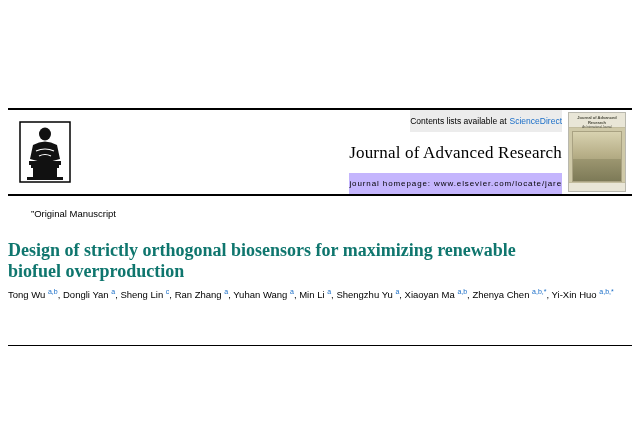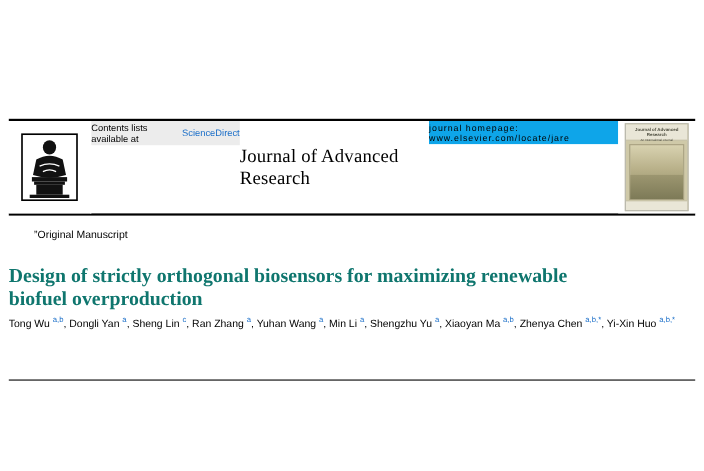--- a/index.html
+++ b/index.html
@@ -48,52 +48,53 @@
   .logo-art {
     width: 52px;
     height: 62px;
     position: relative;
   }
   .logo-art svg { display: block; }
 
   .center-col {
     flex: 1 1 auto;
     display: flex;
-    flex-direction: row;
+    flex-direction: column;
     min-width: 0;
+    align-items: flex-end;
   }
 
   .contents-bar {
     background: #ececec;
     height: 22px;
     display: flex;
     align-items: center;
     justify-content: center;
     font-family: "Liberation Sans", sans-serif;
     font-size: 8.5px;
     color: #000;
   }
   .contents-bar .sd {
     color: #1a6ec8;
-    margin-left: 18px;
+    margin-left: 3px;
   }
 
   .journal-title {
     flex: 1 1 auto;
     display: flex;
     align-items: center;
     justify-content: center;
     font-family: "Liberation Serif", serif;
     font-size: 17px;
     letter-spacing: 0.2px;
     color: #000;
   }
 
   .homepage-bar {
-    background: #0ea5e9;
+    background: #c4b5fd;
     height: 21px;
     display: flex;
     align-items: center;
     justify-content: center;
     font-family: "Liberation Sans", sans-serif;
     font-size: 8px;
     letter-spacing: 0.9px;
     color: #000;
   }
 

